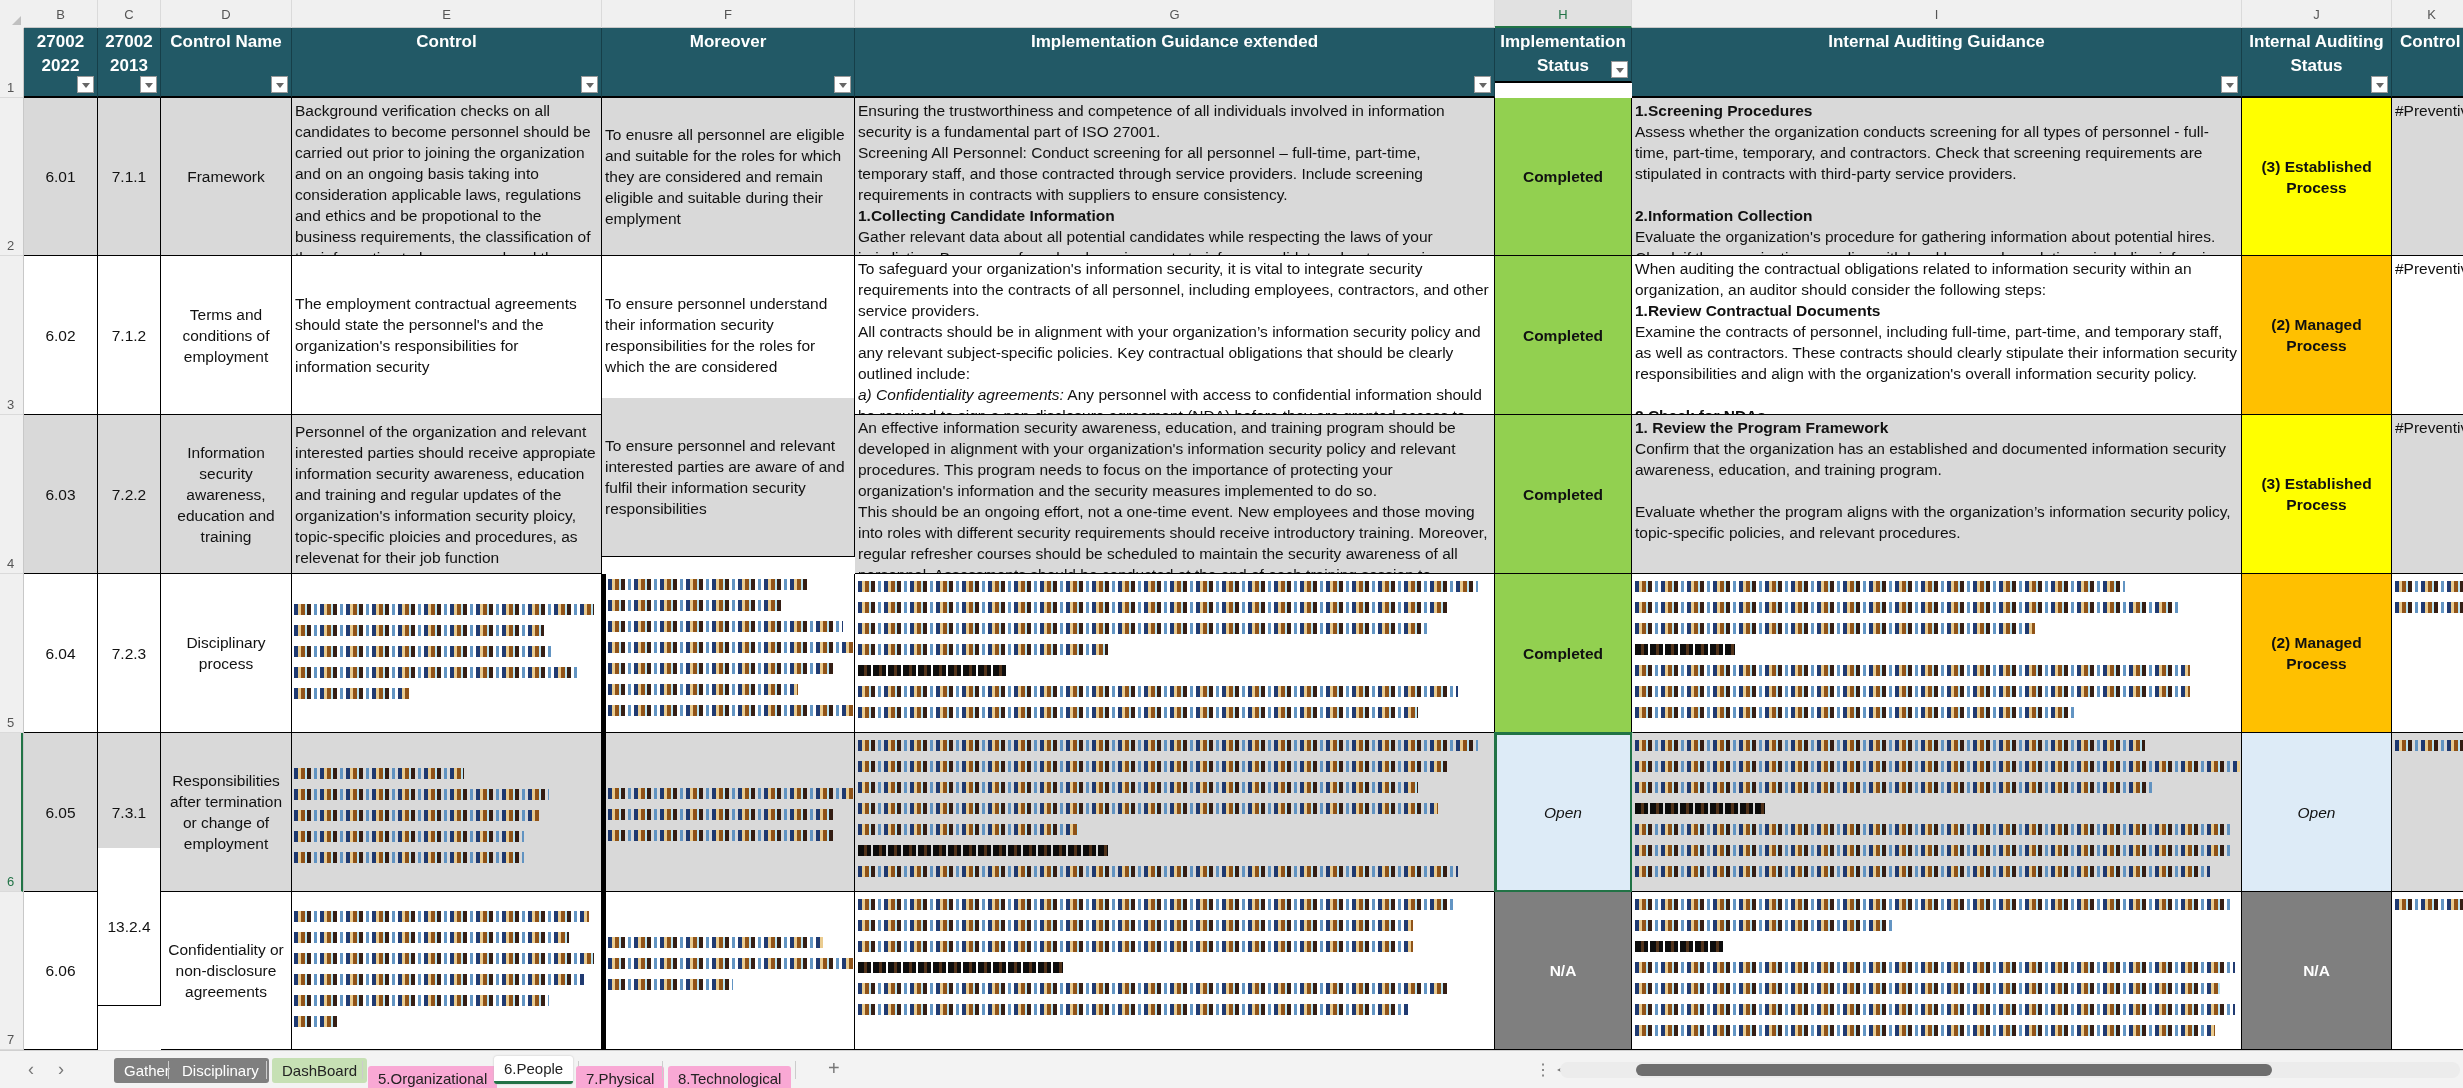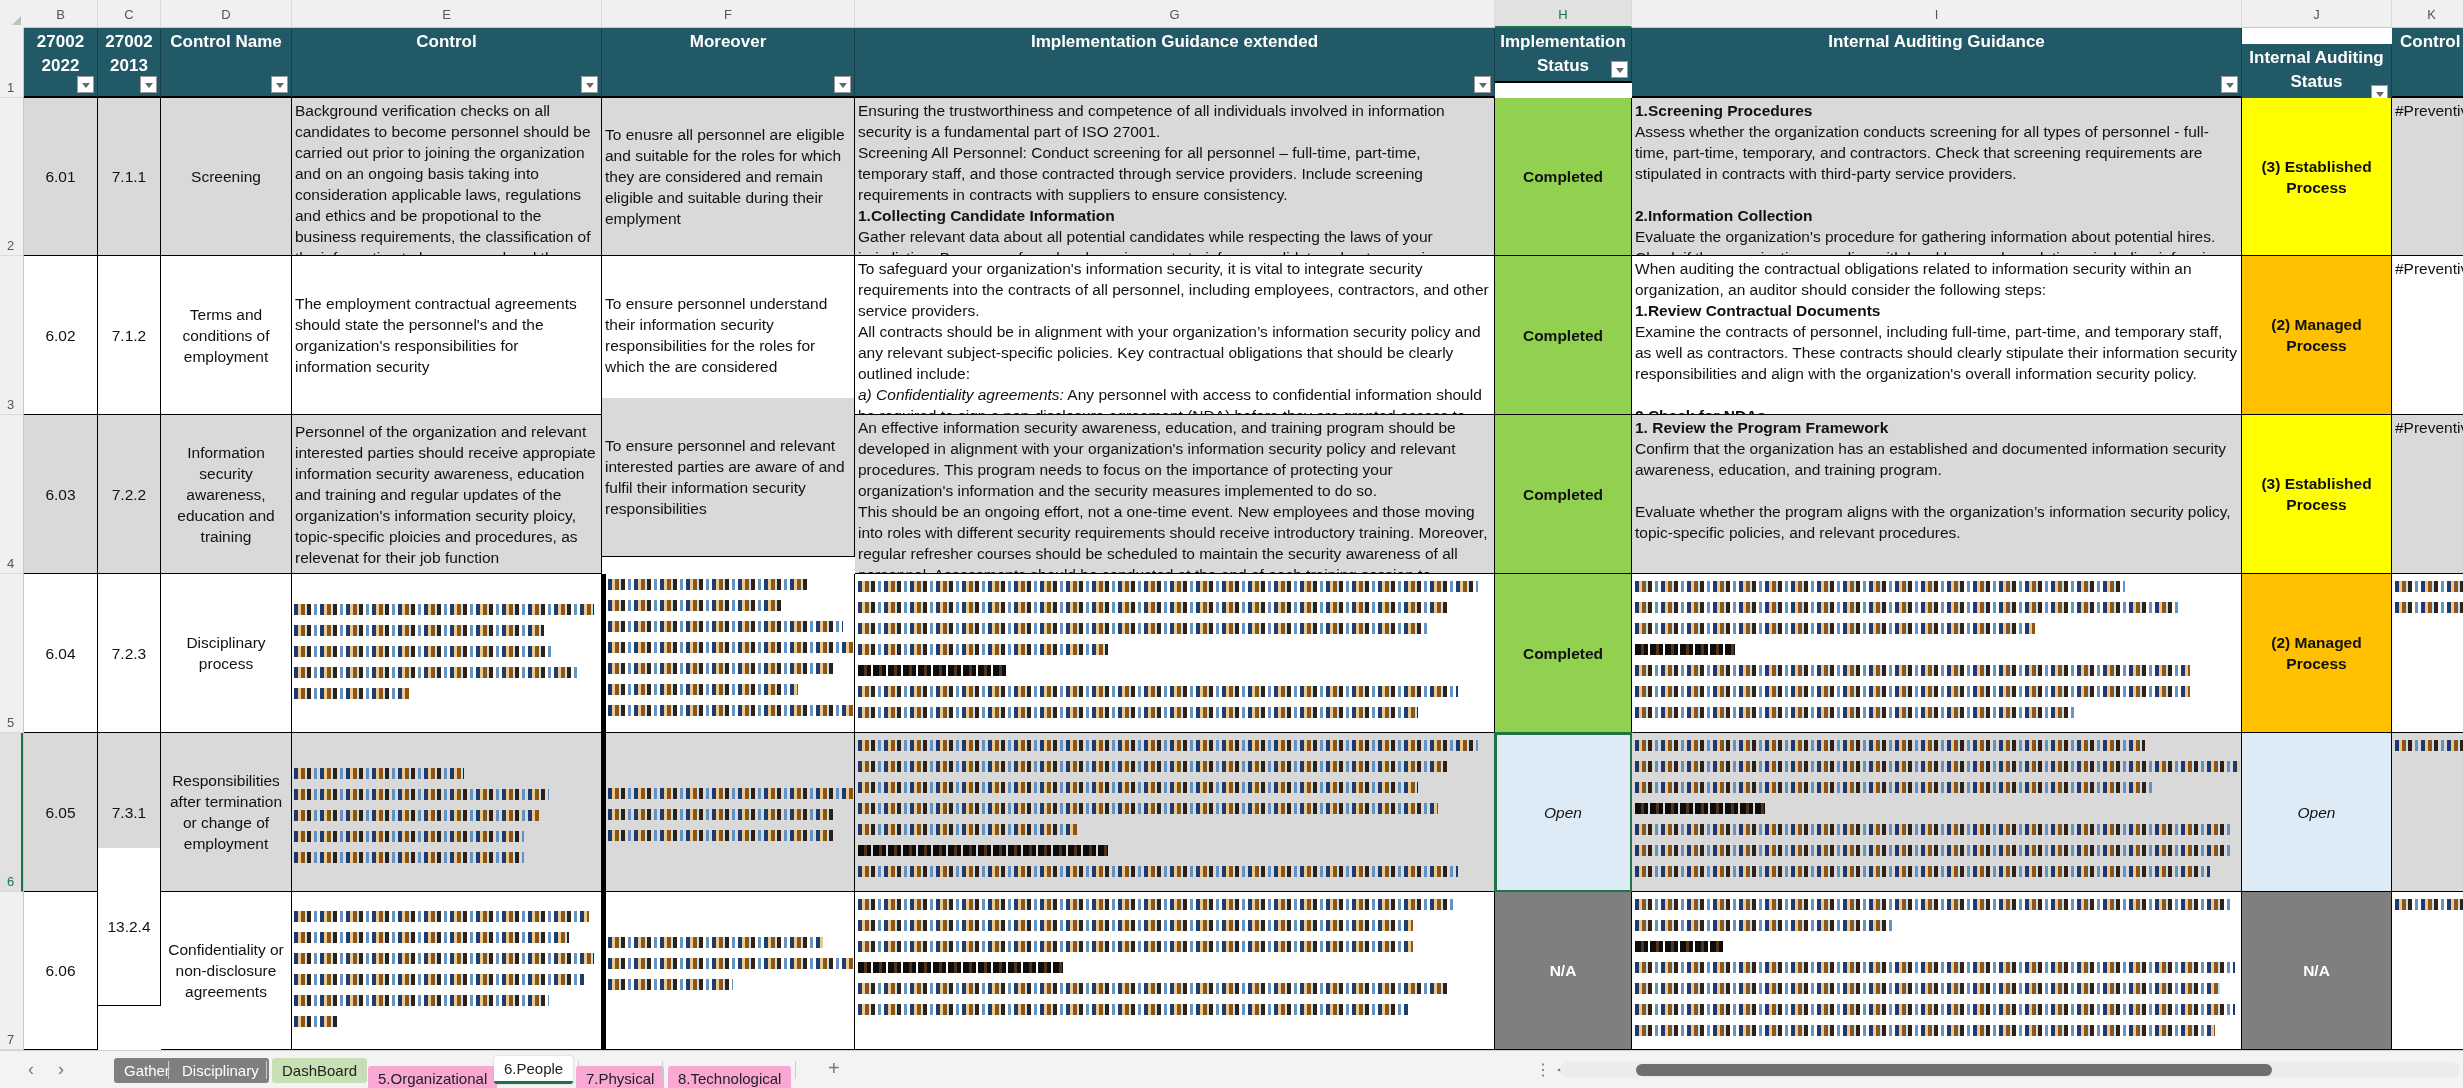--- a/index.html
+++ b/index.html
@@ -105,26 +105,26 @@
   <div class="grid">
 
     <div class="cell hdrcell" style="left:0;top:0;width:74px;height:70px"><span>27002 2022</span><div class="filter"></div></div>
     <div class="cell hdrcell" style="left:74px;top:0;width:63px;height:70px"><span>27002 2013</span><div class="filter"></div></div>
     <div class="cell hdrcell" style="left:137px;top:0;width:131px;height:70px"><span>Control Name</span><div class="filter"></div></div>
     <div class="cell hdrcell" style="left:268px;top:0;width:310px;height:70px"><span>Control</span><div class="filter"></div></div>
     <div class="cell hdrcell" style="left:578px;top:0;width:253px;height:70px"><span>Moreover</span><div class="filter"></div></div>
     <div class="cell hdrcell" style="left:831px;top:0;width:640px;height:70px"><span>Implementation Guidance extended</span><div class="filter"></div></div>
     <div class="cell hdrcell" style="left:1471px;top:0;width:137px;height:55px"><span>Implementation Status</span><div class="filter"></div></div>
     <div class="cell hdrcell" style="left:1608px;top:0;width:610px;height:70px"><span>Internal Auditing Guidance</span><div class="filter"></div></div>
-    <div class="cell hdrcell" style="left:2218px;top:16px;width:150px;height:63px"><span>Internal Auditing Status</span><div class="filter"></div></div>
+    <div class="cell hdrcell" style="left:2218px;top:0;width:150px;height:70px"><span>Internal Auditing Status</span><div class="filter"></div></div>
     <div class="cell hdrcell" style="left:2368px;top:0;width:80px;height:70px;text-align:left;padding-left:8px;white-space:nowrap"><span>Control T</span></div>
 
     <div class="cell gray center" style="left:0;top:70px;width:74px;height:158px">6.01</div>
     <div class="cell gray center" style="left:74px;top:70px;width:63px;height:158px">7.1.1</div>
-    <div class="cell gray center" style="left:137px;top:70px;width:131px;height:158px;padding:0 4px">Screening</div>
+    <div class="cell gray center" style="left:137px;top:70px;width:131px;height:158px;padding:0 4px">Framework</div>
     <div class="cell gray topv" style="left:268px;top:70px;width:310px;height:158px">Background verification checks on all candidates to become personnel should be carried out prior to joining the organization and on an ongoing basis taking into consideration applicable laws, regulations and ethics and be propotional to the business requirements, the classification of the information to be accessed and the preceived</div>
     <div class="cell gray leftv" style="left:578px;top:70px;width:253px;height:158px">
         <span>To enusre all personnel are eligible and suitable for the roles for which they are considered and remain eligible and suitable during their emplyment</span>
       </div>
     <div class="cell gray topv" style="left:831px;top:70px;width:640px;height:158px">
       <span class="p">Ensuring the trustworthiness and competence of all individuals involved in information security is a fundamental part of ISO 27001.</span>
       <span class="p">Screening All Personnel: Conduct screening for all personnel – full-time, part-time, temporary staff, and those contracted through service providers. Include screening requirements in contracts with suppliers to ensure consistency.</span>
       <span class="p b">1.Collecting Candidate Information</span>
       <span class="p">Gather relevant data about all potential candidates while respecting the laws of your jurisdiction. Be aware of any legal requirements to inform candidates about screening procedures beforehand.</span>
     </div>

